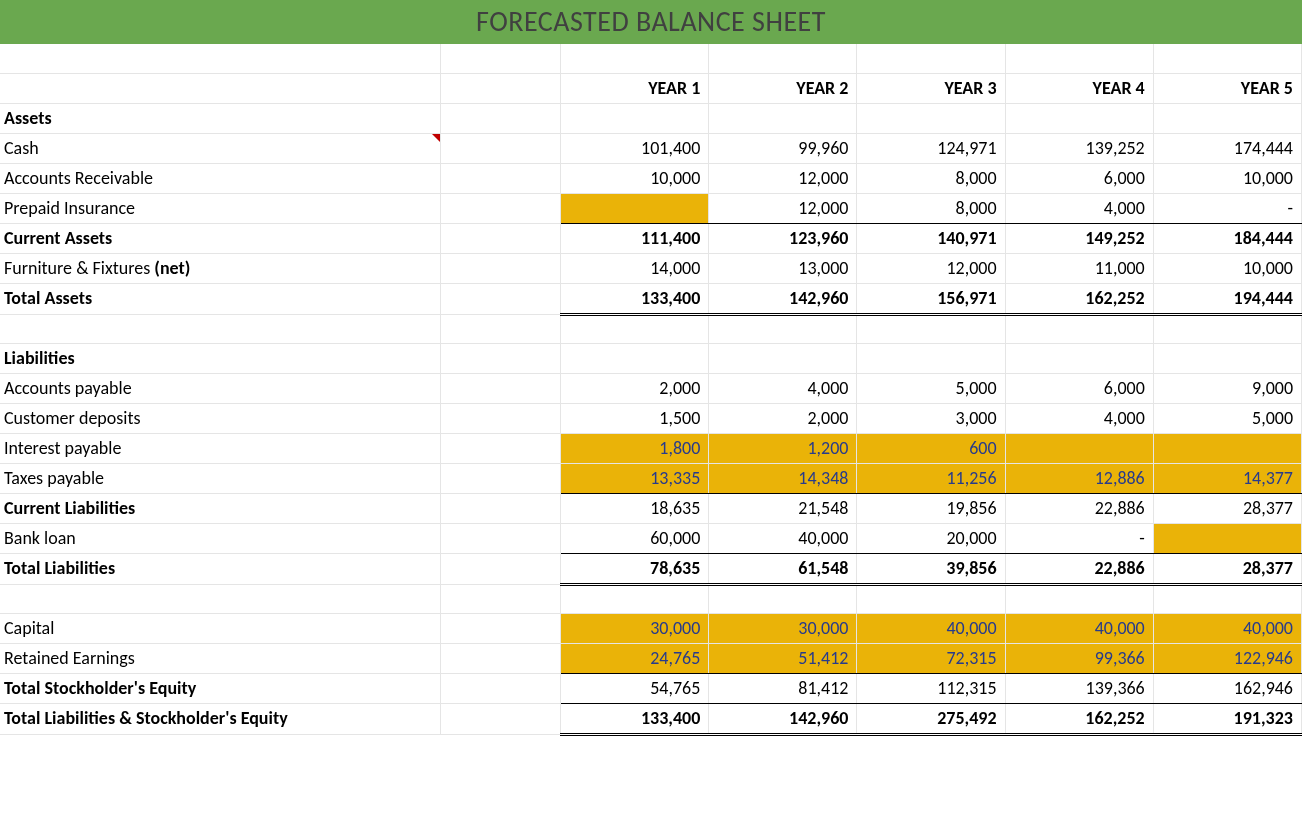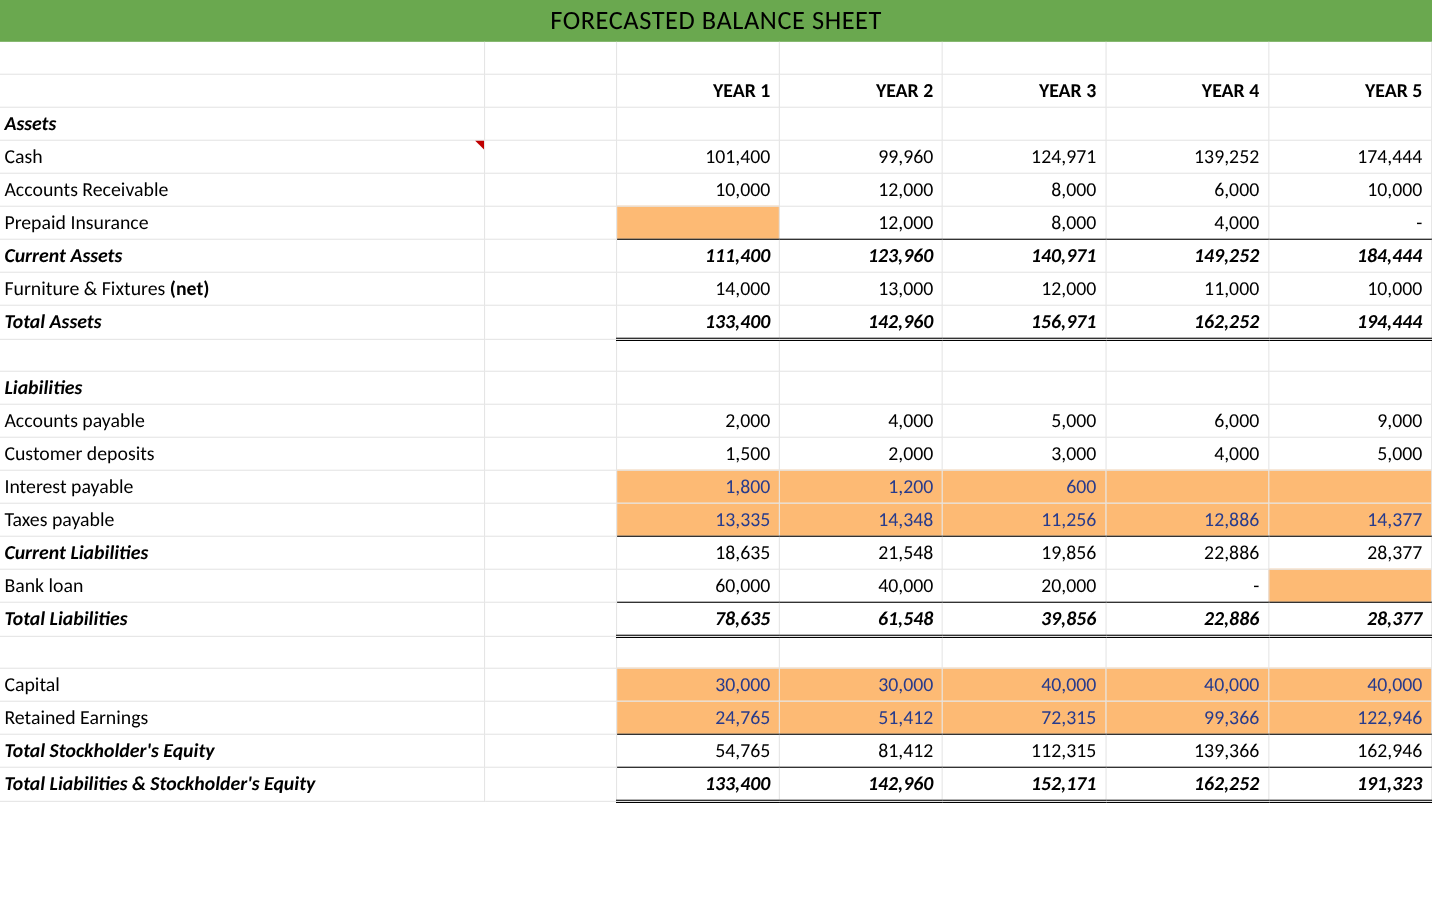--- a/index.html
+++ b/index.html
@@ -5,22 +5,22 @@
   * { box-sizing: border-box; margin: 0; padding: 0; }
   body {
     font-family: Calibri, "Segoe UI", Arial, sans-serif;
     font-size: 18px;
     color: #000;
     background: #fff;
     width: 1302px;
   }
   .title-bar {
     background: #6aa84f;
-    color: #000000;
-    font-size: 24px;
+    color: #404040;
+    font-size: 28px;
     text-align: center;
     padding: 4px 0 5px 0;
     letter-spacing: 0.5px;
   }
   table {
     border-collapse: collapse;
     width: 100%;
     table-layout: fixed;
   }
   td {
@@ -30,24 +30,24 @@
     border-right: 1px solid #e5e5e5;
     border-bottom: 1px solid #e5e5e5;
     white-space: nowrap;
     vertical-align: middle;
   }
   col.label  { width: 440px; }
   col.spacer { width: 120px; }
   col.year   { width: 148px; }
   .hdr    { font-weight: 700; text-align: right; }
   .lab    { text-align: left; }
-  .bold   { font-weight: 700; font-style: italic; }
+  .bold   { font-weight: 700; }
   .num    { text-align: right; }
   .blue   { color: #273b8c; }
-  .hl     { background: #fdba74; }
+  .hl     { background: #eab308; }
   .dbl-bot td.u { border-bottom: 3px double #000; }
   .line-bot td.u { border-bottom: 1px solid #000; }
   
   .comment-ind {
     position: relative;
   }
   .comment-ind::after {
     content: "";
     position: absolute;
     right: 0; top: 0;
@@ -273,18 +273,18 @@
     <td class="num u">81,412</td>
     <td class="num u">112,315</td>
     <td class="num u">139,366</td>
     <td class="num u">162,946</td>
   </tr>
   <tr class="dbl-bot">
     <td class="lab bold">Total Liabilities &amp; Stockholder's Equity</td>
         <td></td>
     <td class="num bold u">133,400</td>
     <td class="num bold u">142,960</td>
-    <td class="num bold u">152,171</td>
+    <td class="num bold u">275,492</td>
     <td class="num bold u">162,252</td>
     <td class="num bold u">191,323</td>
   </tr>
   </tbody>
 </table>
 
 </body></html>

